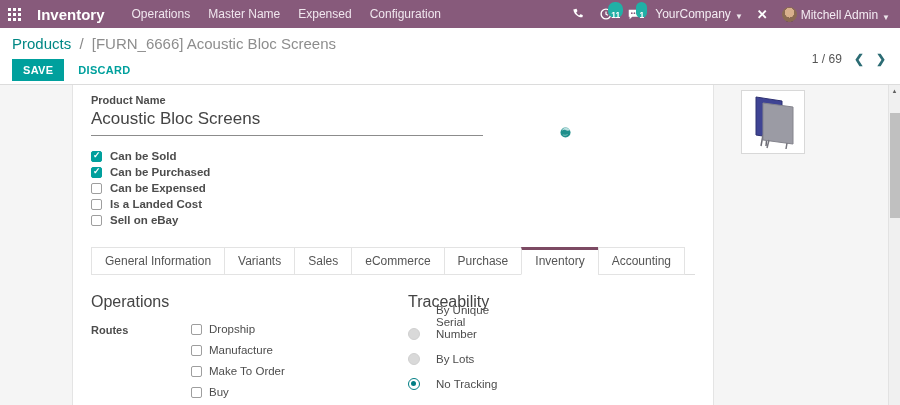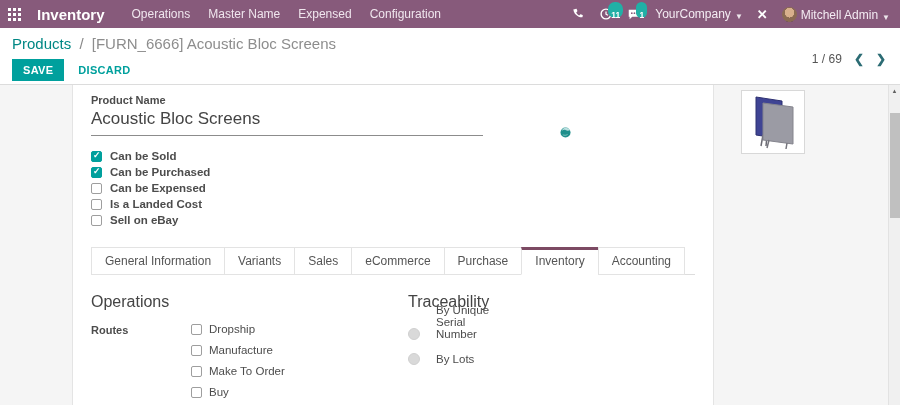--- a/index.html
+++ b/index.html
@@ -255,20 +255,24 @@
         <div class="frow">
           <div>
             <label class="radio-row">
               <span class="radio"></span>
               <span class="radio-label">By Unique Serial Number</span>
             </label>
             <label class="radio-row">
               <span class="radio"></span>
               <span class="radio-label">By Lots</span>
             </label>
+            <label class="radio-row">
+              <span class="radio selected"></span>
+              <span class="radio-label">No Tracking</span>
+            </label>
           </div>
         </div>
       </div>
     </div>
 
   </div>
 
   <div class="scrollbar">
     <span class="sb-arrow">▲</span>
     <div class="sb-thumb"></div>

